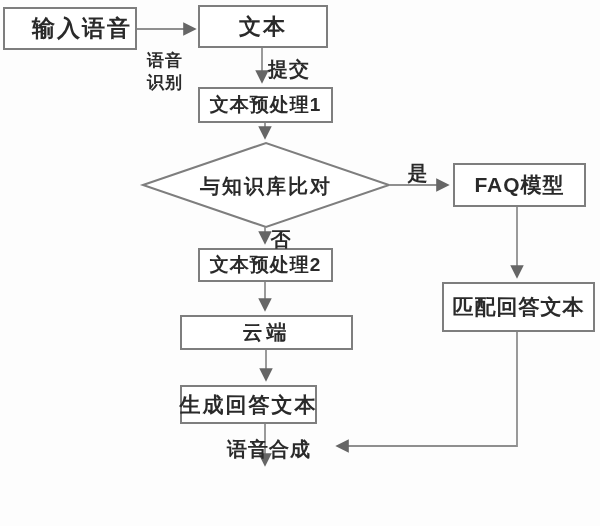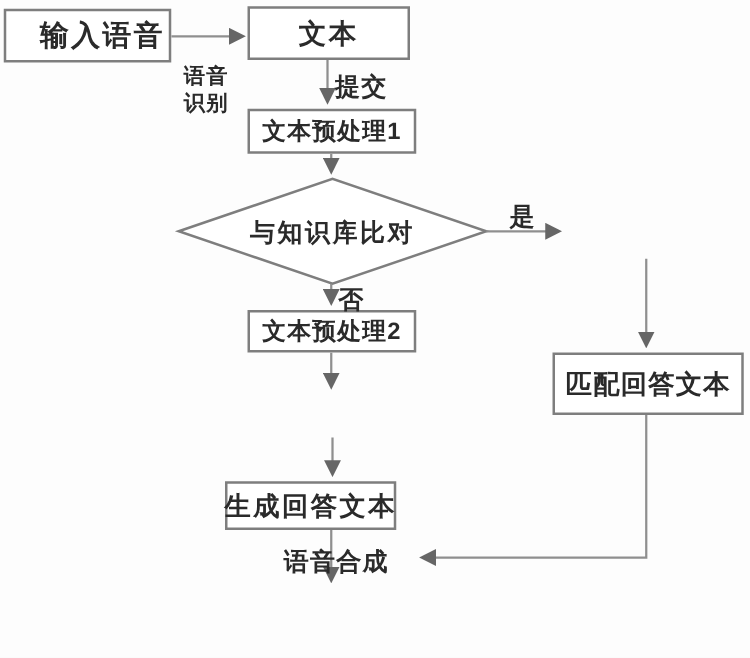--- a/index.html
+++ b/index.html
@@ -100,21 +100,23 @@
 
     <path d="M265,424 L265,464" stroke="#8f8f8f" stroke-width="1.8" fill="none" marker-end="url(#arrow)"></path>
 
     <path d="M517,332 L517,446 L338,446" stroke="#8f8f8f" stroke-width="1.8" fill="none" marker-end="url(#arrow)"></path>
   </svg>
 
   <div class="node n-input-speech">输入语音</div>
   <div class="node n-text">文本</div>
   <div class="node n-preprocess1">文本预处理1</div>
   <div class="node n-preprocess2">文本预处理2</div>
+  <div class="node n-cloud">云端</div>
   <div class="node n-generate">生成回答文本</div>
+  <div class="node n-faq">FAQ模型</div>
   <div class="node n-match-answer">匹配回答文本</div>
 
   <div class="diamond-label d-compare">与知识库比对</div>
 
   <div class="edge-label l-recognition">
     <div>语音</div>
     <div>识别</div>
   </div>
   <div class="edge-label l-submit">提交</div>
   <div class="edge-label l-yes">是</div>

